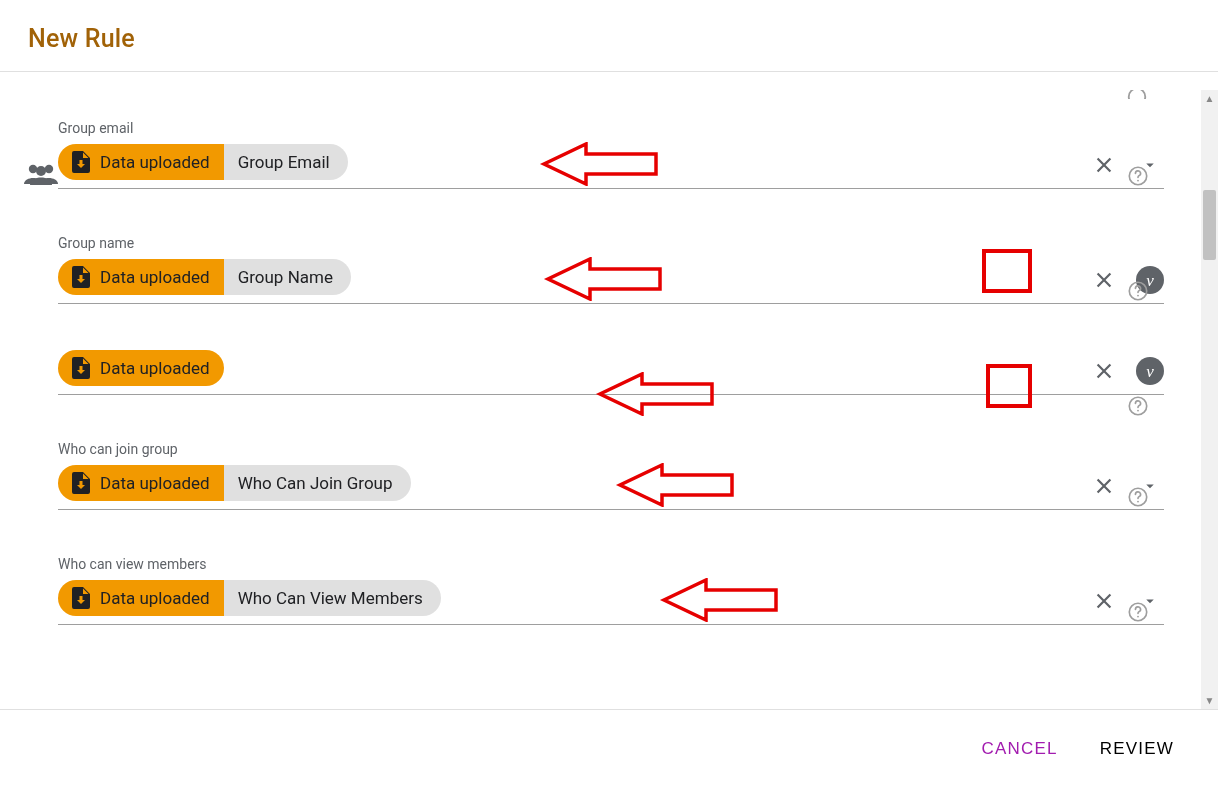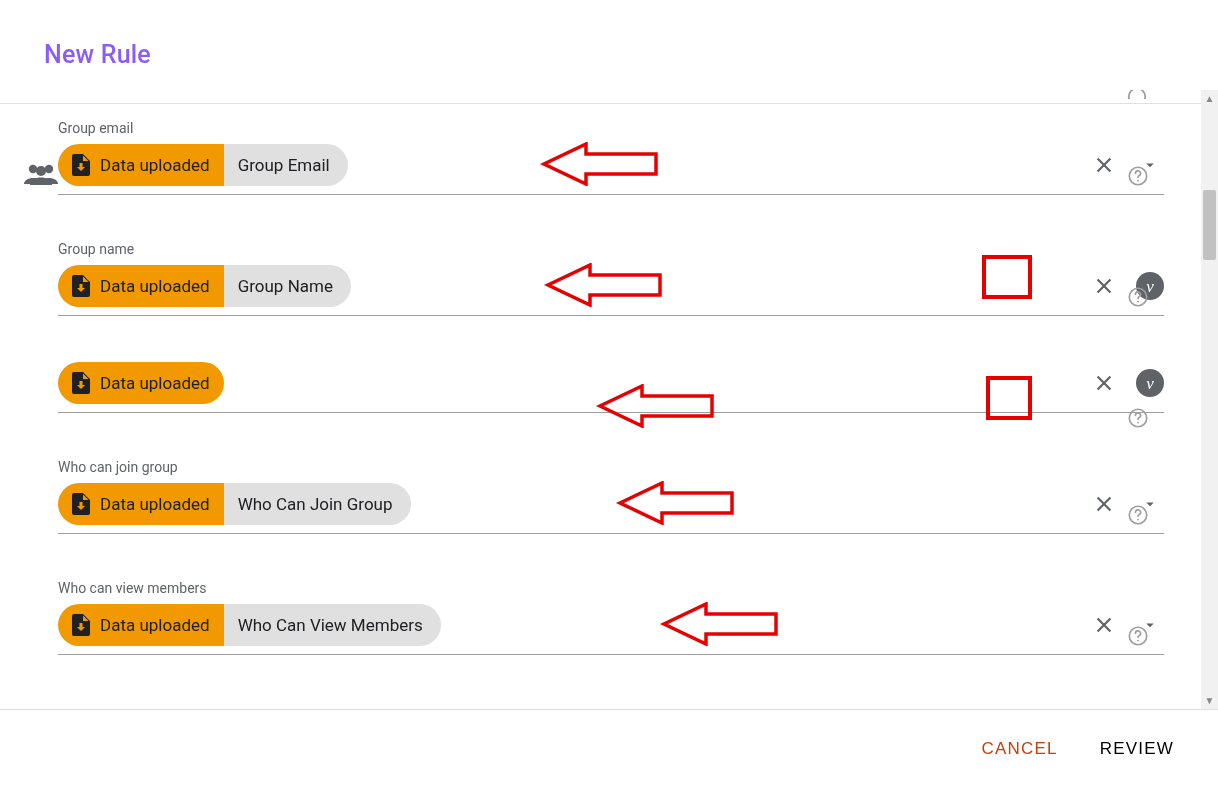--- a/index.html
+++ b/index.html
@@ -11,25 +11,25 @@
     width: 1218px;
     height: 787px;
     overflow: hidden;
     position: relative;
   }
   .header {
     padding: 24px 28px 18px 28px;
     border-bottom: 1px solid #e0e0e0;
   }
   .header h1 {
-    margin: 16px;
+    margin: 0;
     font-size: 25px;
     font-weight: 500;
     letter-spacing: 0.2px;
-    color: #8b5cf6;
+    color: #a16207;
   }
   .scroll-area {
     position: absolute;
     top: 90px;
     left: 0;
     right: 24px;
     bottom: 78px;
     overflow: hidden;
   }
   .section-icon {
@@ -55,21 +55,21 @@
   .chip-row {
     display: flex;
     align-items: center;
     border-bottom: 1px solid #9e9e9e;
     padding-bottom: 8px;
     position: relative;
   }
   .chip {
     display: inline-flex;
     align-items: center;
-    height: 42px;
+    height: 36px;
     border-radius: 21px;
     overflow: hidden;
     font-size: 17px;
   }
   .chip-left {
     background: #f29900; 
     color: #202124;
     display: inline-flex;
     align-items: center;
     padding: 0 14px 0 14px;
@@ -149,21 +149,21 @@
   }
   .btn-text {
     font-size: 17px;
     font-weight: 500;
     letter-spacing: 1.2px;
     cursor: pointer;
     background: none;
     border: none;
     padding: 6px 4px;
   }
-  .btn-primary { color: #c2410c; }
+  .btn-primary { color: #a21caf; }
   .btn-disabled { color: #000000; cursor: default; }
   
   .fake-scrollbar {
     position: absolute;
     right: 0;
     top: 90px;
     bottom: 78px;
     width: 17px;
     background: #f1f1f1;
   }

